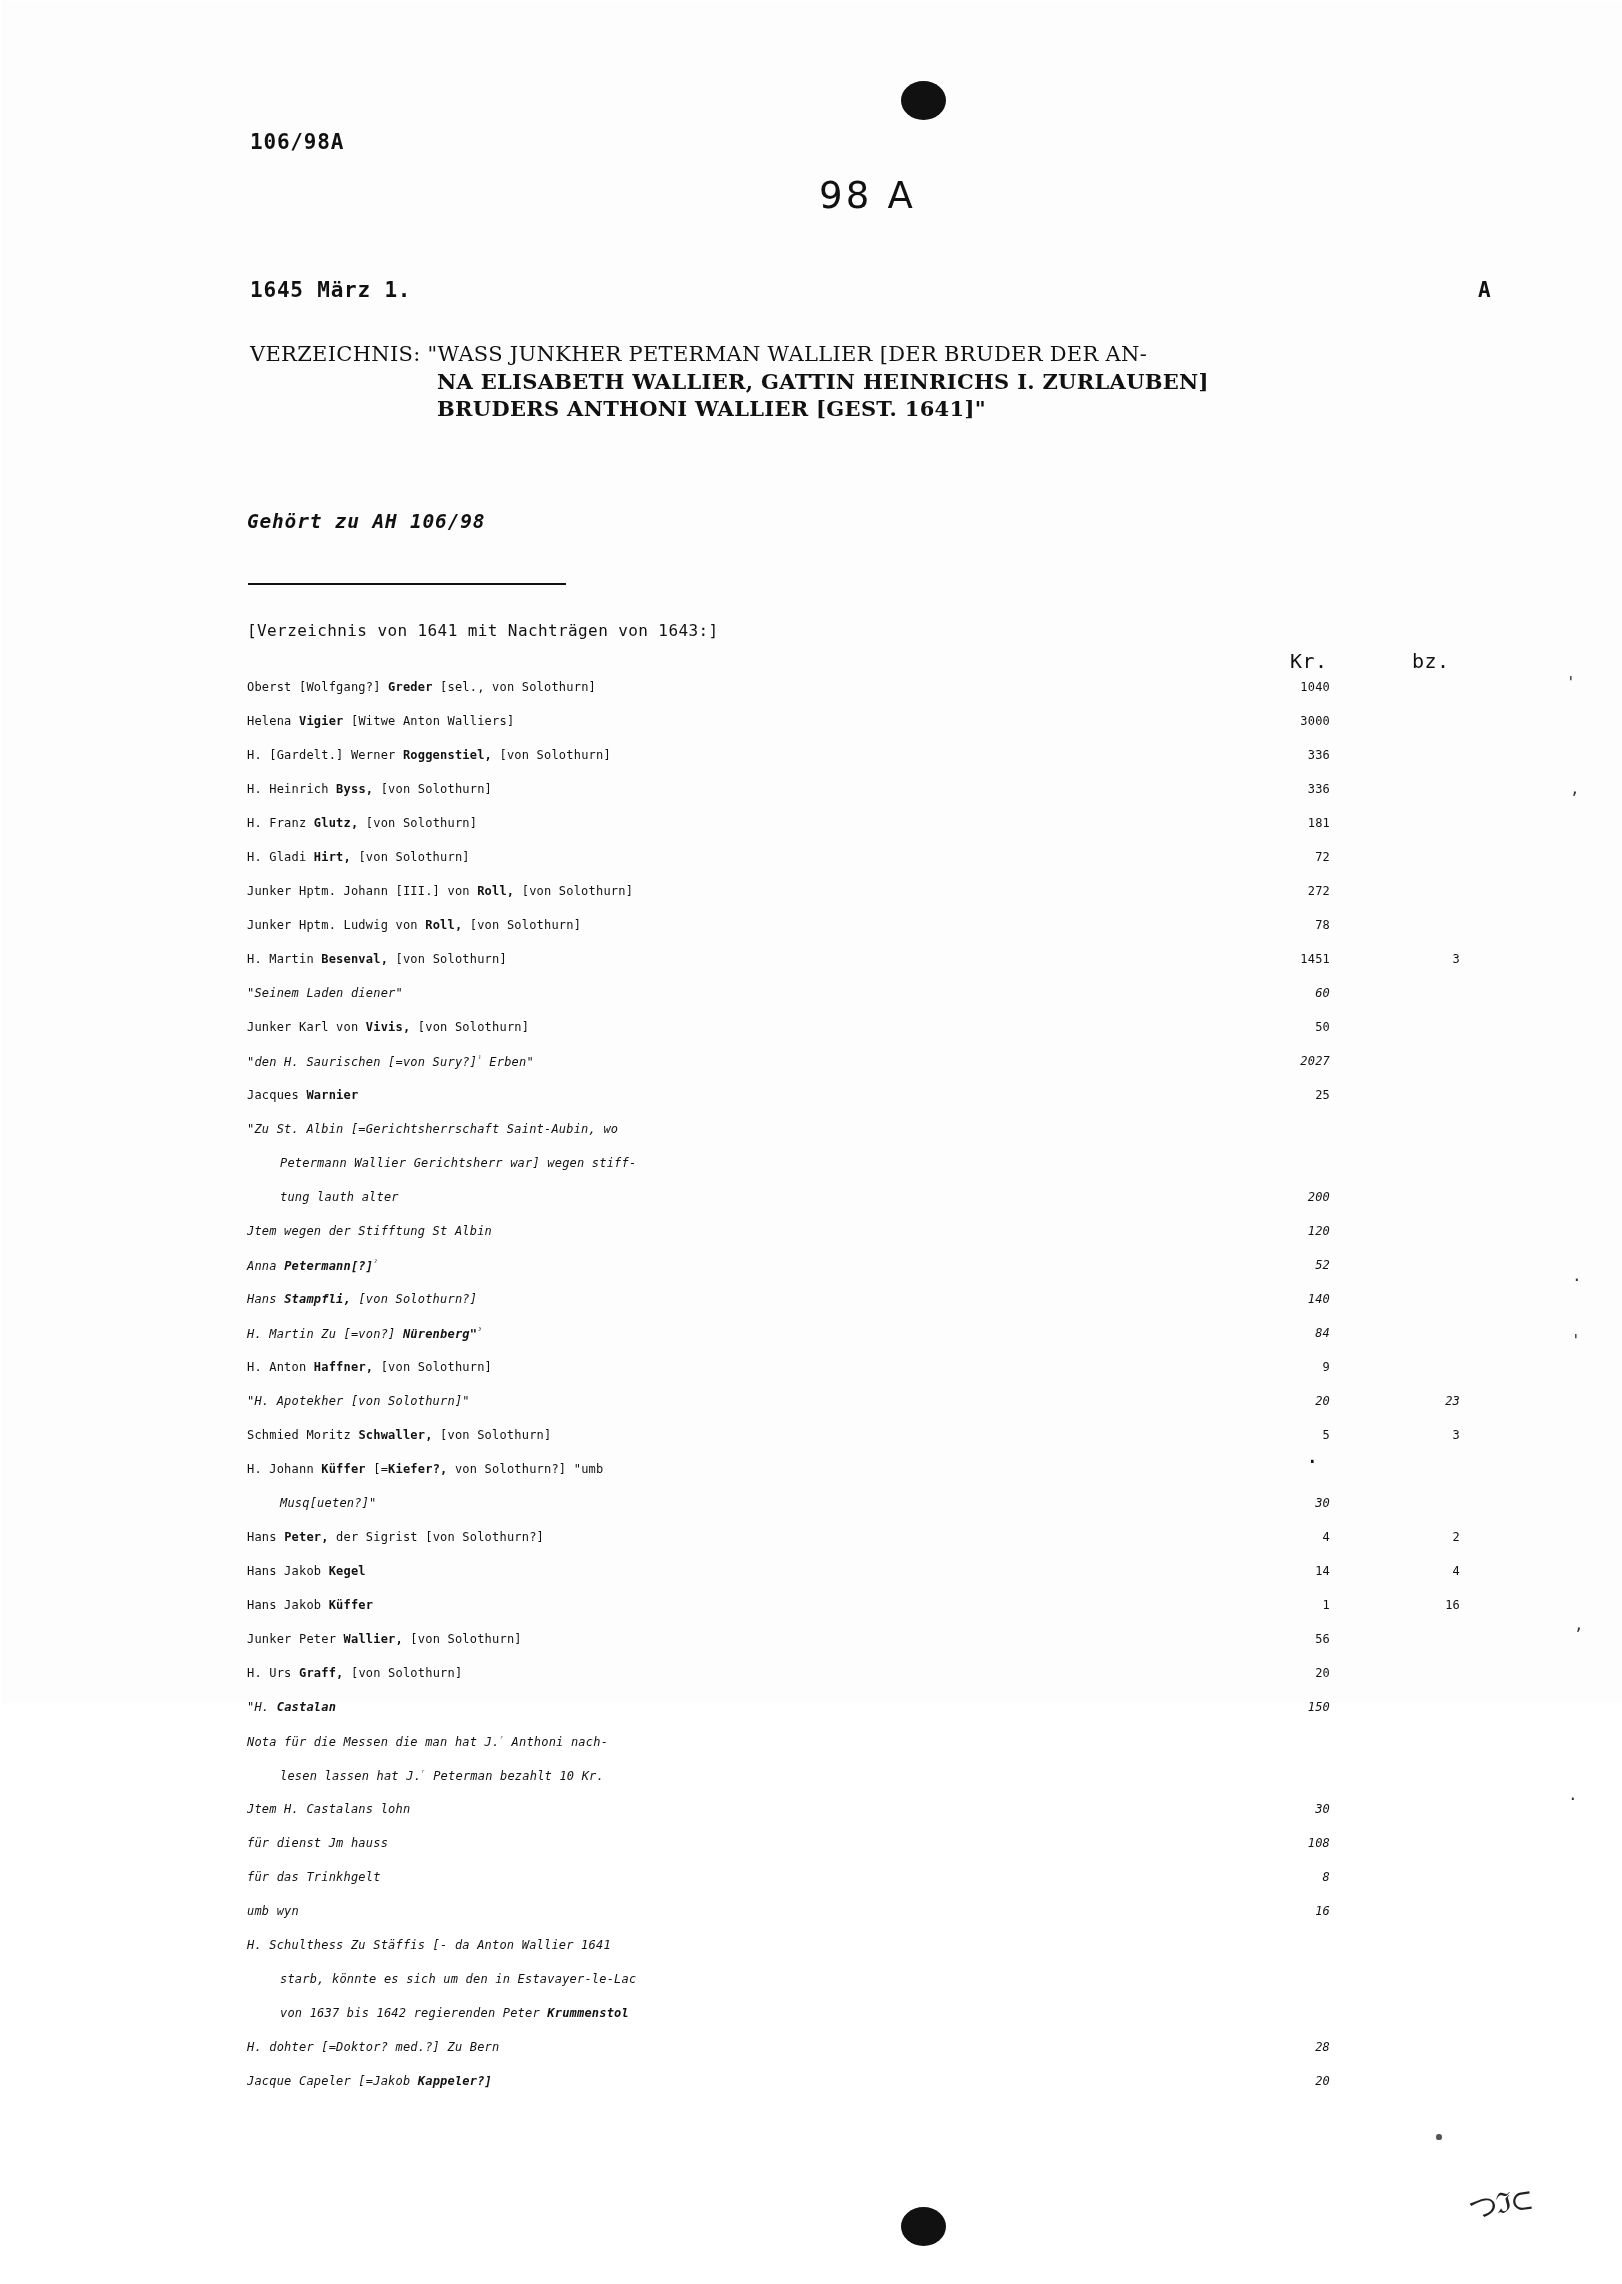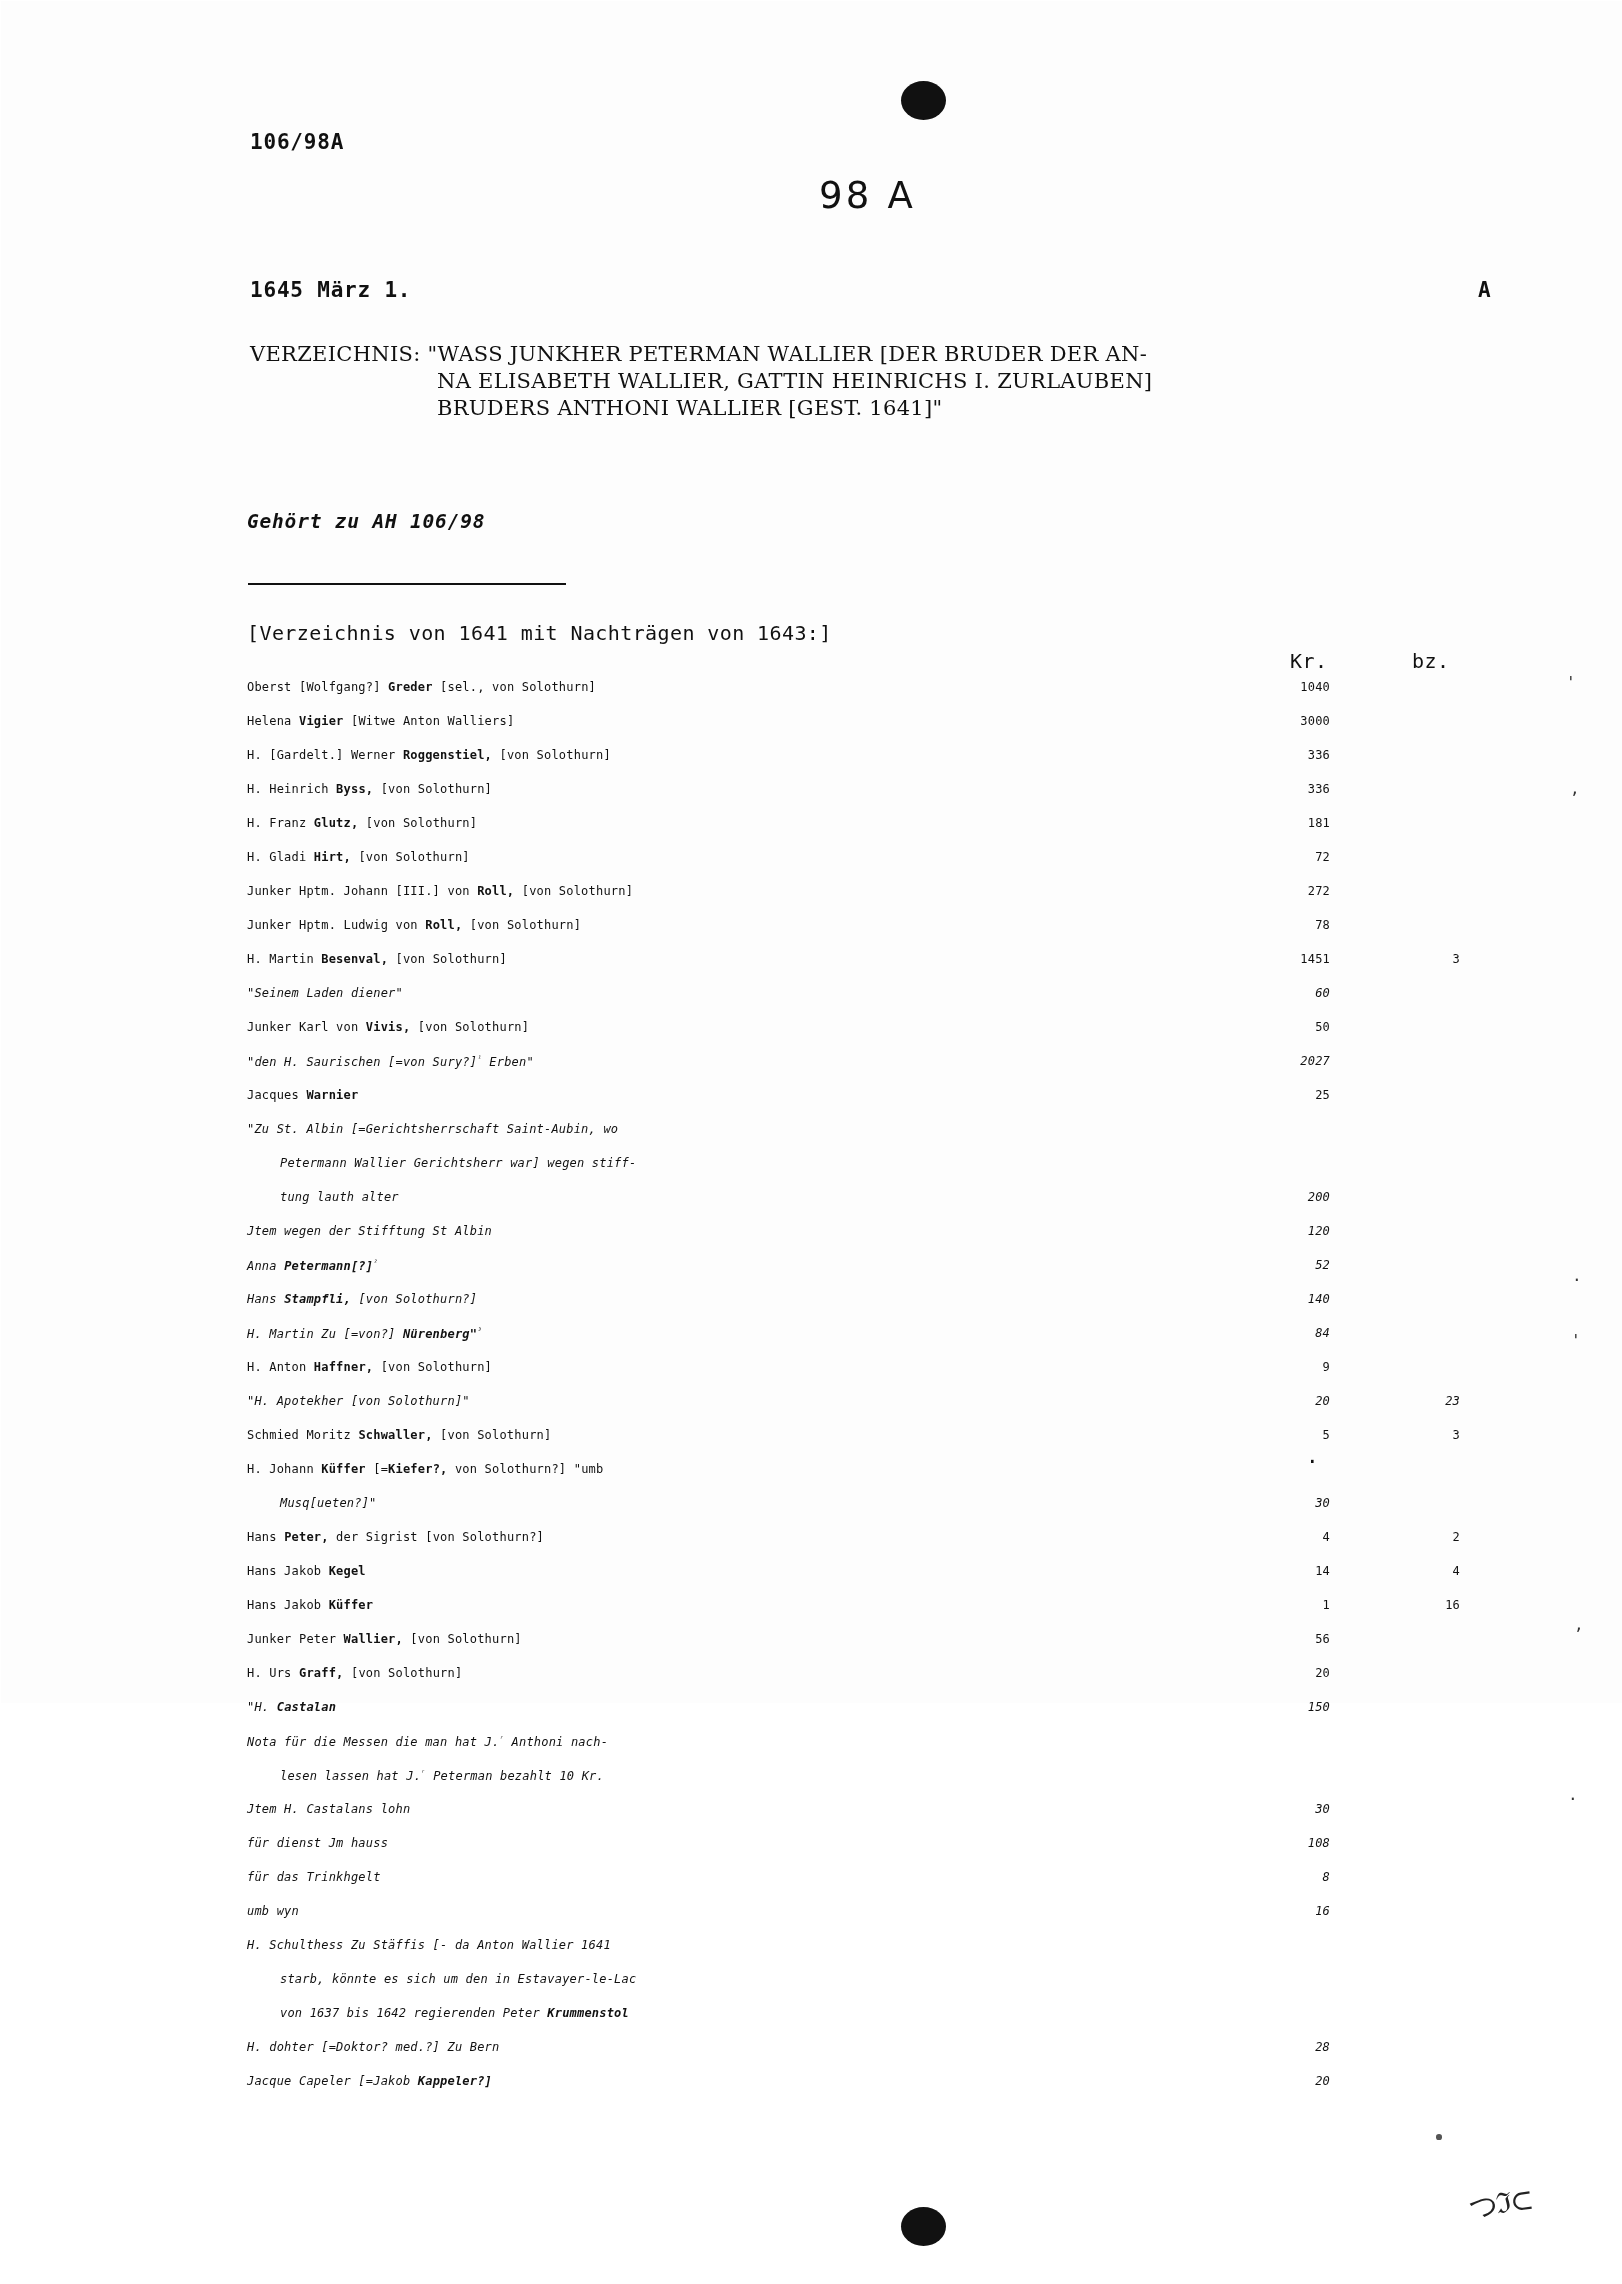--- a/index.html
+++ b/index.html
@@ -87,20 +87,21 @@
     font-family: "DejaVu Serif", serif;
     font-size: 21px;
     line-height: 27px;
     letter-spacing: 0.3px;
   }
   .title-block .ln {
     white-space: pre;
   }
   .title-block .ind {
     padding-left: 187px;
+    font-weight: bold;
   }
   .note-line {
     position: absolute;
     left: 247px;
     top: 510px;
     font-size: 19.5px;
     font-style: italic;
     font-weight: 700;
     letter-spacing: 0.8px;
   }
@@ -109,21 +110,21 @@
     left: 248px;
     top: 583px;
     width: 318px;
     height: 2.4px;
     background: #111;
   }
   .list-head {
     position: absolute;
     left: 247px;
     top: 621px;
-    font-size: 20px;
+    font-size: 16px;
     letter-spacing: 0.4px;
   }
   .colheads {
     position: absolute;
     top: 649px;
     left: 0;
     width: 1623px;
     font-size: 20px;
     letter-spacing: 0.4px;
   }

